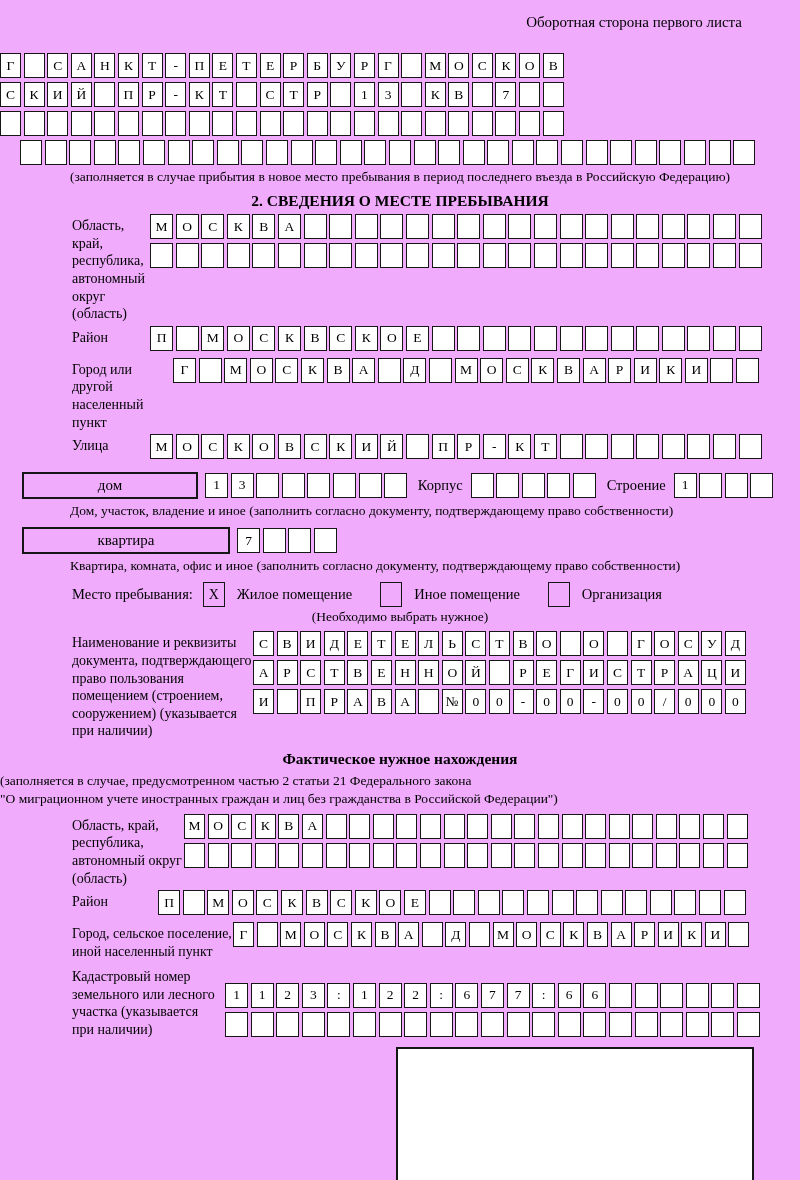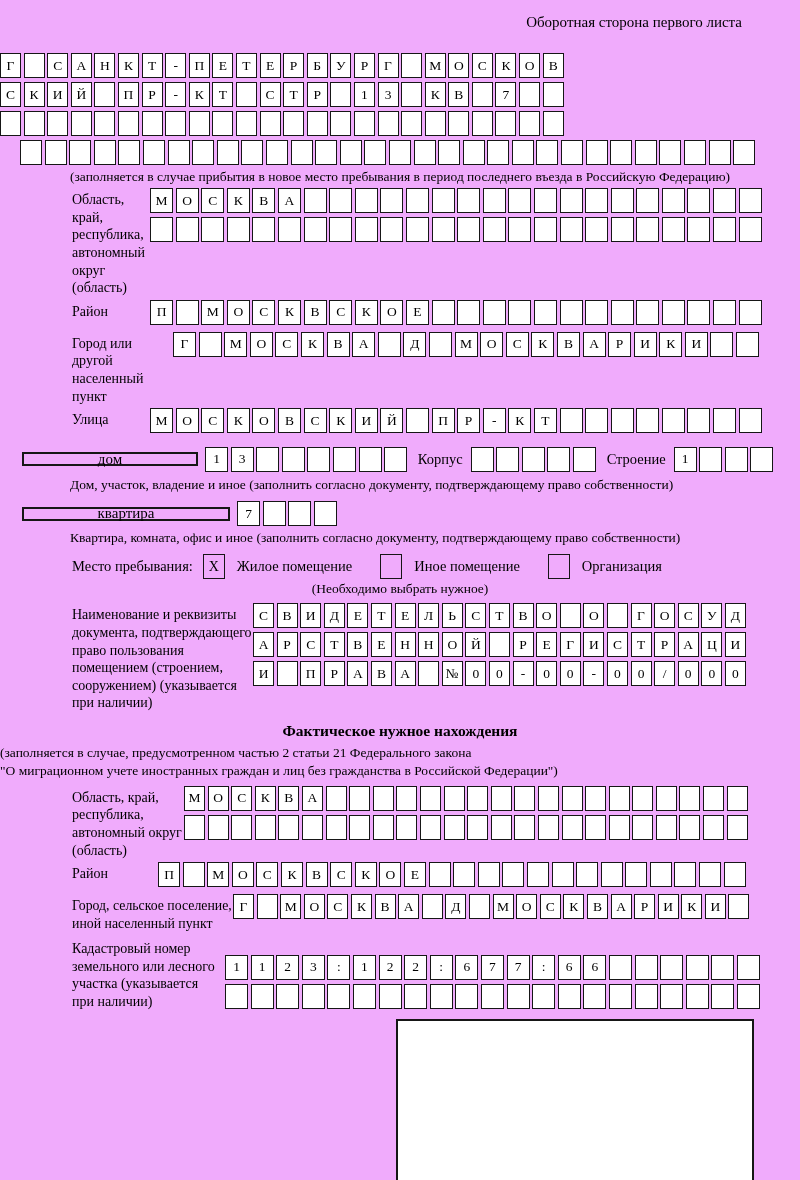--- a/index.html
+++ b/index.html
@@ -40,21 +40,21 @@
   .lab-city1{ width:101px; }
   .lab-street{ width:78px; }
   .lab-doc{ width:181px; }
   .lab-region2{ width:112px; }
   .lab-district2{ width:86px; }
   .lab-city2{ width:161px; font-size:13.8px; }
   .lab-cad{ width:153px; }
 
   .house-row{ display:flex; align-items:center; margin:8px 0 0 22px; }
   .wide-box{
-    box-sizing:border-box; border:2px solid #161616; height:14px;
+    box-sizing:border-box; border:2px solid #161616; height:27px;
     display:flex; align-items:center; justify-content:center;
     font-size:15px; flex:none;
   }
   .wb-dom{ width:176px; margin-right:7px; }
   .wb-kv{ width:208px; margin-right:7px; }
   .house-row .cellrow{ margin-bottom:0; }
   .inline-lab{ font-size:14.5px; padding:0 8px; line-height:28px; flex:none; }
 
   .cap-left{ font-size:13.5px; margin:4px 8px 0 70px; }
 
@@ -193,20 +193,21 @@
         <div class="cell"></div>
         <div class="cell"></div>
         <div class="cell"></div>
         <div class="cell"></div>
         <div class="cell"></div>
         <div class="cell"></div>
       </div>
     <div class="caption-center">(заполняется в случае прибытия в новое место пребывания в период последнего въезда в Российскую Федерацию)</div>
   </div>
 
+  <div class="sec-title">2. СВЕДЕНИЯ О МЕСТЕ ПРЕБЫВАНИЯ</div>
 
   <div class="formline">
     <div class="label lab-region1">Область, край,
 республика,
 автономный
 округ (область)</div>
     <div class="stack">
       <div class="cellrow cw23">
           <div class="cell">М</div>
           <div class="cell">О</div>

